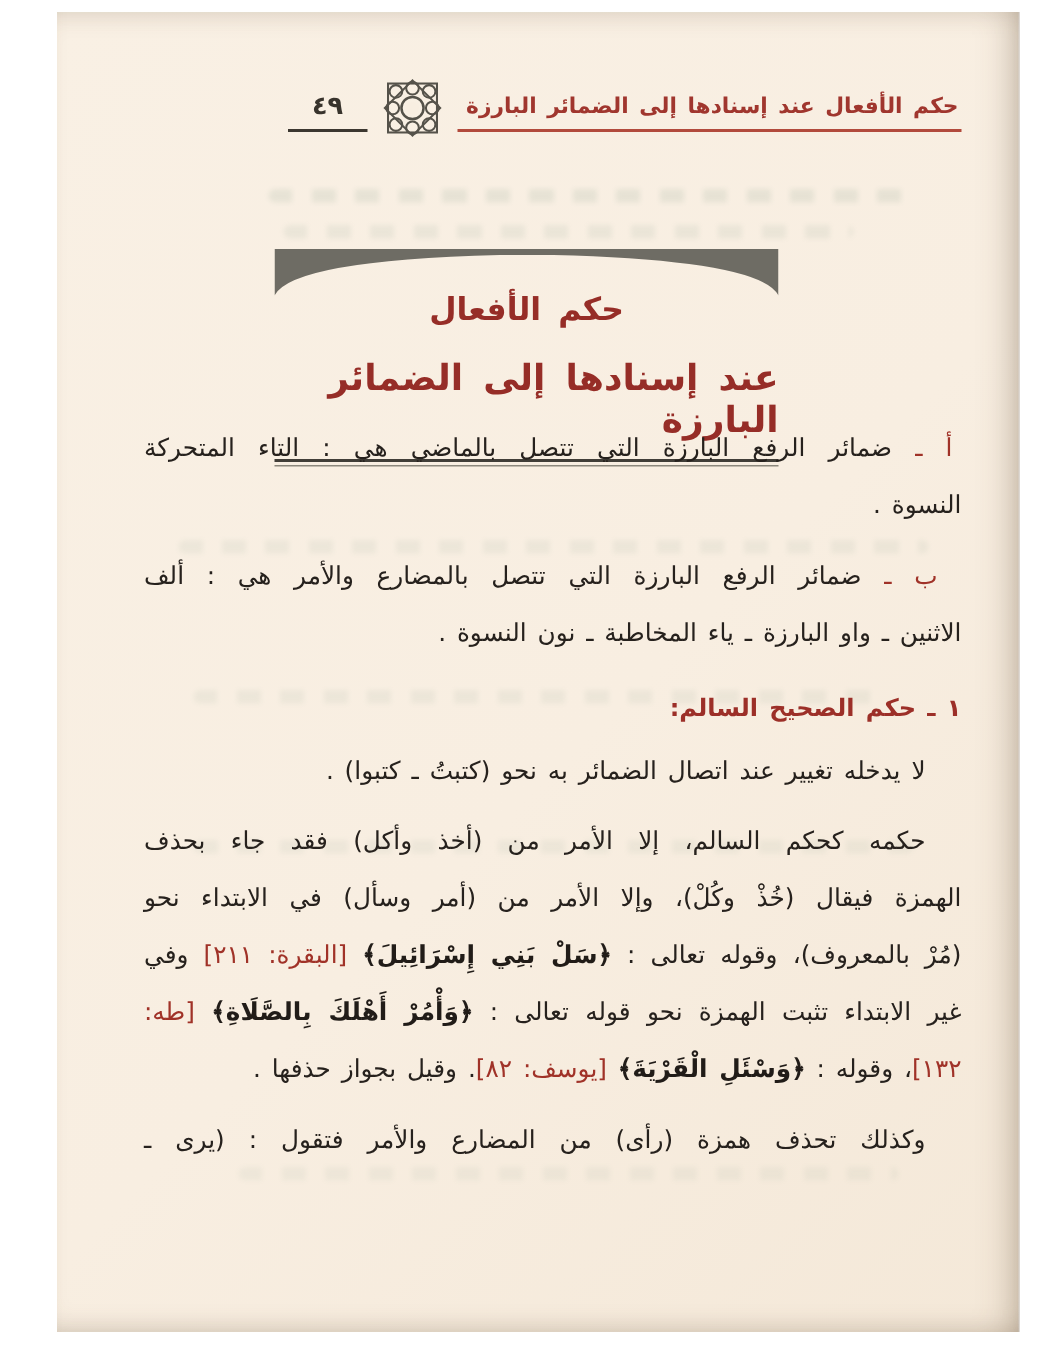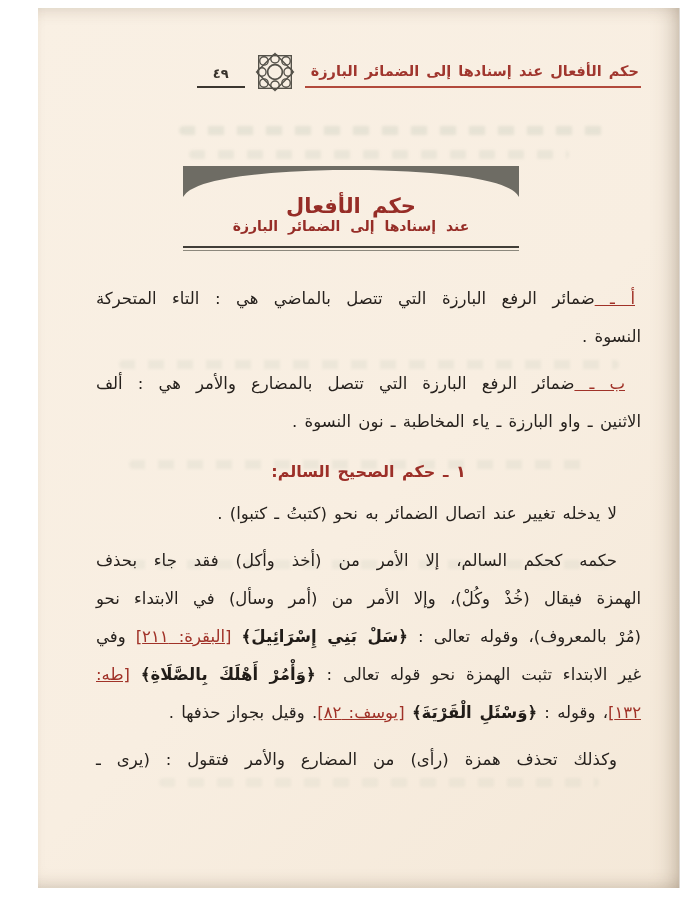--- a/index.html
+++ b/index.html
@@ -31,54 +31,54 @@
     display:flex; flex-direction:row; align-items:flex-end; gap:10px;
     direction:rtl;
   }
   .header-title {
     font-size:14.5px; font-weight:bold; color:#a0362e;
     border-bottom:2px solid #b24a3c; padding:0 2px 7px 6px;
     letter-spacing:.2px; word-spacing:2px;
   }
   .header-ornament { width:40px; height:40px; flex:0 0 auto; margin-bottom:-4px; }
   .page-number {
-    font-size:13px; font-weight:bold; color:#38332c;
+    font-size:17px; font-weight:bold; color:#38332c;
     border-bottom:2px solid #3c3730; padding:0 16px 5px 16px; margin-bottom:0px;
   }
   
   .title-box { position:absolute; top:158px; left:145px; width:336px; text-align:center; }
   .title-wings { display:block; width:336px; height:34px; }
   .title-line1 {
     margin-top:-6px; font-size:21px; font-weight:bold; color:#962d27;
     word-spacing:4px; letter-spacing:1px;
   }
   .title-line2 {
-    margin-top:0; font-size:14px; font-weight:bold; color:#962d27;
-    word-spacing:5px; letter-spacing:.5px;
+    margin-top:20px; font-size:24px; font-weight:bold; color:#962d27;
+    word-spacing:5px; letter-spacing:.5px;text-align:right;
   }
   .title-divider { margin-top:12px; border-top:2.5px solid #413e38; position:relative; }
   .title-divider::after {
     content:""; position:absolute; left:0; right:0; top:2px;
     border-top:1px solid #8c887d;
   }
   
   .body-text {
     position:absolute; top:272px; right:38px; width:545px;
     direction:rtl; color:#26211d; font-size:16.5px;
     word-spacing:2px;
   }
   .para { margin-bottom:9px; }
   .line { line-height:38px; text-align:justify; text-align-last:justify; white-space:normal; }
   .line.last { text-align-last:right; }
-  .red { color:#a03228;text-decoration:underline; }
+  .red { color:#a03228; }
   .quran { font-weight:bold; color:#211c18; }
   .heading {
     margin:13px 0 5px 0; line-height:36px;
     font-size:16px; font-weight:bold; color:#9c2f28;
-    text-align:center; letter-spacing:.2px;
+    text-align:right; letter-spacing:.2px;
   }
 </style>
 </head>
 <body>
 
 <div class="canvas">
   <div class="page">
 
     <div class="ghost" style="top:118px; right:70px; width:430px;"></div>
     <div class="ghost" style="top:142px; right:110px; width:380px; opacity:.35;"></div>

